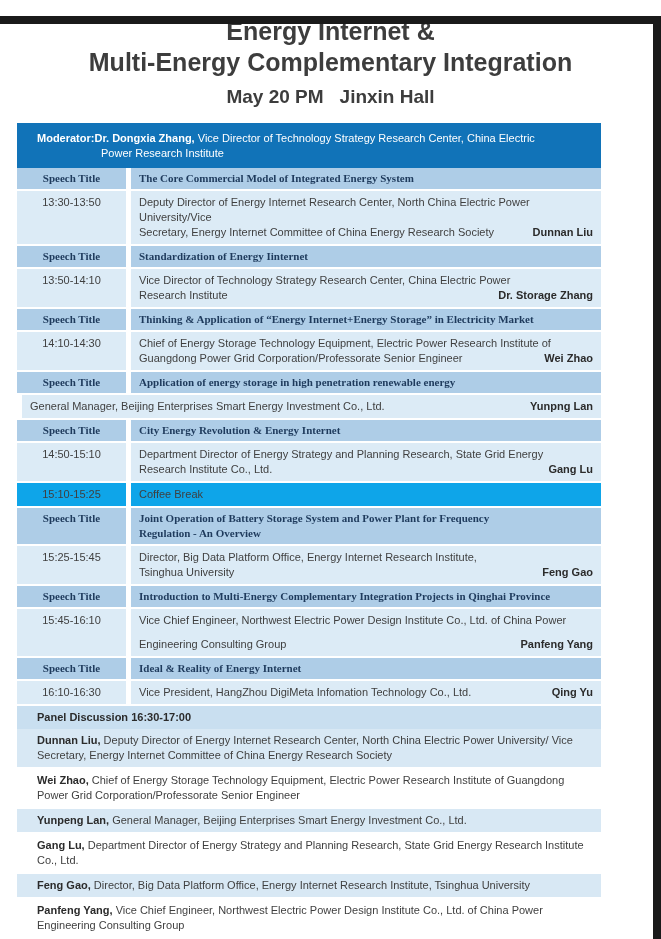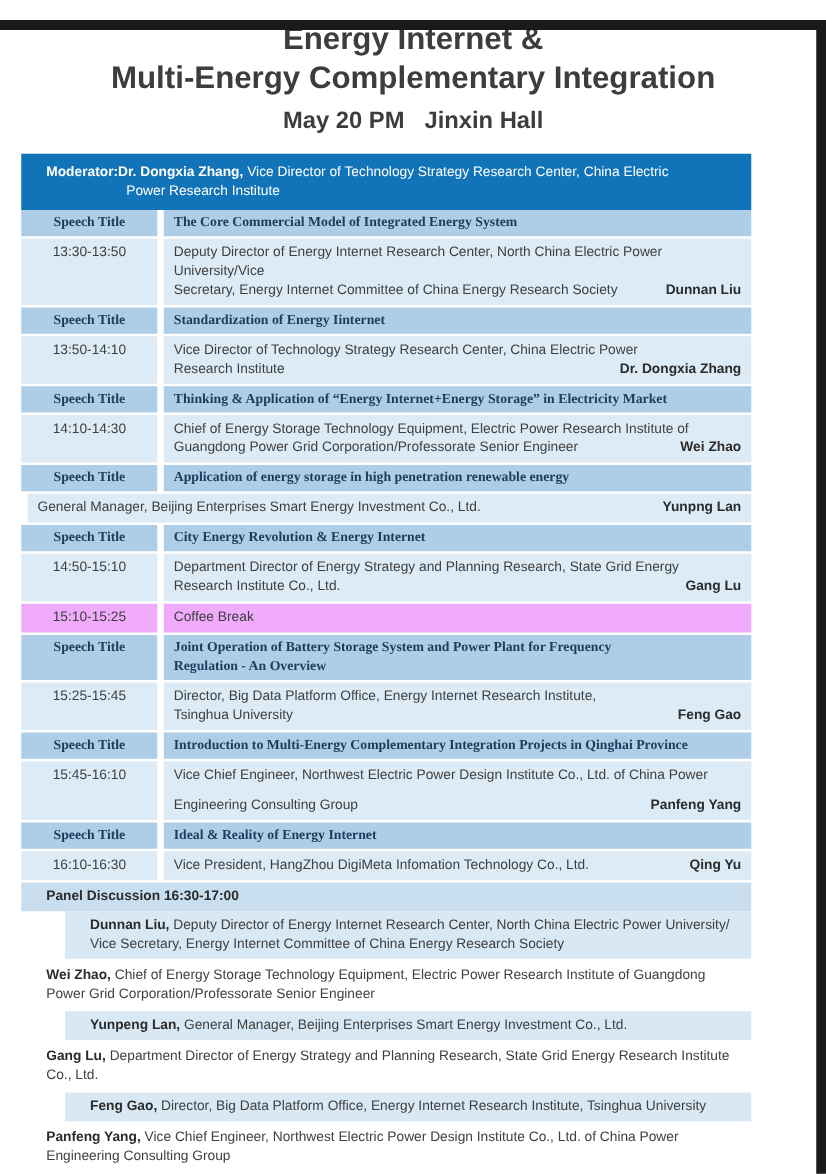--- a/index.html
+++ b/index.html
@@ -30,29 +30,29 @@
   .label-cell{flex:0 0 105px;text-align:center;padding:4px 2px;}
   .content-cell{flex:1 1 auto;position:relative;}
 
   .title-row .label-cell,.title-row .content-cell{background:var(--title-row-bg,#aecde7);}
   .title-row{font-weight:700;color:var(--title-text,#1e3a5c);font-family:Liberation Serif, serif;}
   .title-row .label-cell{padding:3px 2px;}
   .title-row .content-cell{padding:3px 8px;}
 
   .entry-row .label-cell,.entry-row .content-cell{background:var(--entry-row-bg,#dcebf6);}
   .entry-row .content-cell{padding:4px 8px;}
-  .entry-row.plain .label-cell,.entry-row.plain .content-cell{background:#f0abfc;}
+  .entry-row.plain .label-cell,.entry-row.plain .content-cell{background:#0ea5e9;}
   .entry-row.tall .line + .line{margin-top:9px;}
 
   .speaker{position:absolute;right:8px;bottom:4px;font-weight:700;color:var(--name-text,#2b2b2b);}
 
   .panel-header-row{display:block;background:var(--panel-header-bg,#c9dff0);
     padding:4px 10px 4px 20px;font-weight:700;color:var(--name-text,#2b2b2b);}
   .panel-item{margin-bottom:2px;padding:4px 12px 4px 20px;background:#ffffff;}
-  .panel-item.shaded{background:var(--panel-alt-bg,#d8e8f4);margin-left:35px;}
+  .panel-item.shaded{background:var(--panel-alt-bg,#d8e8f4);}
   .panel-name{font-weight:700;color:var(--name-text,#2b2b2b);}
 </style>
 </head>
 <body>
 
 <div class="page">
   <div class="scan-top"></div>
   <div class="scan-right"></div>
 
   <div class="doc-title">
@@ -97,21 +97,21 @@
           </div>
         </div>
         <div class="row entry-row">
           <div class="cell label-cell">13:50-14:10</div>
           <div class="col-gap"></div>
           <div class="cell content-cell">
             <div class="desc">
               <div class="line">Vice Director of Technology Strategy Research Center, China Electric Power</div>
               <div class="line">Research Institute</div>
             </div>
-            <span class="speaker">Dr. Dongxia Zhang</span>
+            <span class="speaker">Dr. Storage Zhang</span>
           </div>
         </div>
         <div class="row title-row">
           <div class="cell label-cell">Speech Title</div>
           <div class="col-gap"></div>
           <div class="cell content-cell">
             <div class="line">Thinking &amp; Application of “Energy Internet+Energy Storage” in Electricity Market</div>
           </div>
         </div>
         <div class="row entry-row">

